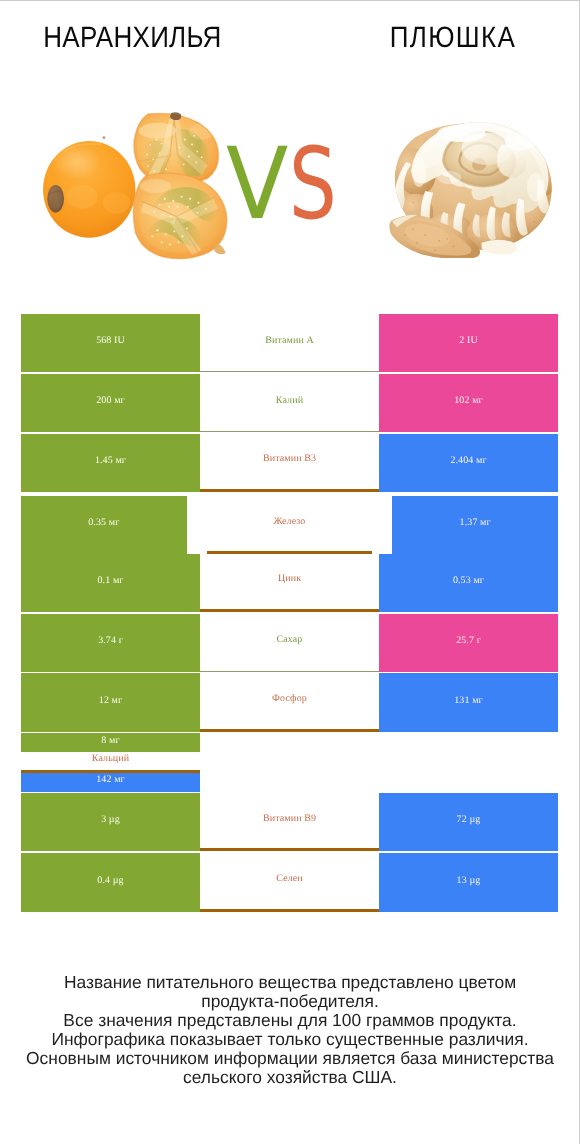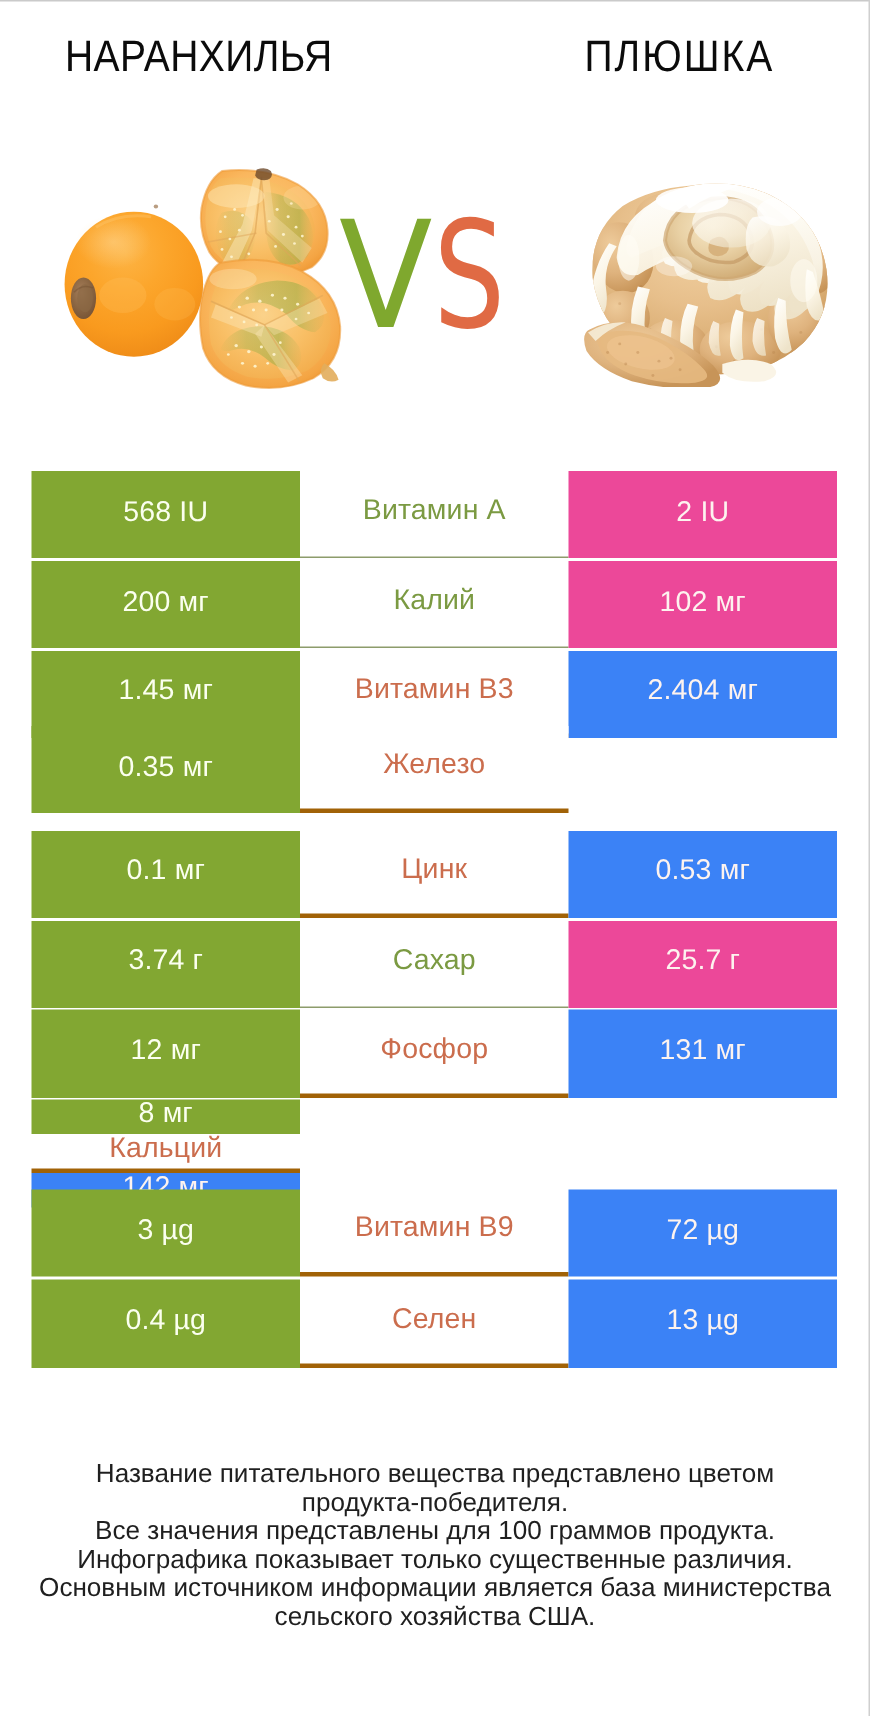--- a/index.html
+++ b/index.html
@@ -28,22 +28,22 @@
       font-family:"DejaVu Sans",sans-serif;transform-origin:0 0;white-space:nowrap;}
   #vs .v{display:inline-block;transform:scaleX(0.92);transform-origin:0 50%;}
   #vs .s{display:inline-block;transform:scaleX(0.76);transform-origin:0 50%;margin-left:-5px;}
   #vs .v{color:#7fa82e;}
   #vs .s{color:#e06a44;}
 
   
   #table{position:absolute;left:21px;top:314px;width:537px;height:599px;}
   .trow{position:absolute;left:0;width:537px;height:58.2px;display:flex;}
   .cell{height:100%;display:flex;align-items:center;justify-content:center;
-        font-size:19px;font-weight:400;box-sizing:border-box;letter-spacing:0.1px;
-        font-family:Liberation Sans, sans-serif;line-height:1;padding-bottom:4px;}
+        font-size:10px;font-weight:400;box-sizing:border-box;letter-spacing:0.1px;
+        font-family:Liberation Serif, serif;line-height:1;padding-bottom:4px;}
   .c-left{width:179px;color:#fbffef;}
   .c-mid{width:179px;background:#fff;}
   .c-right{width:179px;color:#fdf3ef;}
   .win-left  .c-left {background:#82a732;}
   .win-left  .c-right{background:#ec4899;}
   .win-right .c-left {background:#82a732;}
   .win-right .c-right{background:#3b82f6;}
   .win-left  .c-mid{color:#7b9a42;border-bottom:1px solid #8d9c6b;}
   .win-right .c-mid{color:#cb6d4d;border-bottom:3px solid #a16207;}
 
@@ -332,23 +332,24 @@
       <div class="trow win-left" style="top: 59.9px; height: 58.3px;">
         <div class="cell c-left">200 мг</div>
         <div class="cell c-mid">Калий</div>
         <div class="cell c-right">102 мг</div>
       </div>
       <div class="trow win-right" style="top: 119.8px; height: 58.3px;">
         <div class="cell c-left">1.45 мг</div>
         <div class="cell c-mid">Витамин B3</div>
         <div class="cell c-right">2.404 мг</div>
       </div>
-      <div class="trow win-right" style="top: 170px; height: 58.3px;">
+      <div class="trow win-right" style="top: 182px; height: 58.3px; gap: 20px;">
         <div class="cell c-left">0.35 мг</div>
         <div class="cell c-mid">Железо</div>
+        <div class="cell c-right">1.37 мг</div>
       </div>
       <div class="trow win-right" style="top: 239.6px; height: 58.3px;">
         <div class="cell c-left">0.1 мг</div>
         <div class="cell c-mid">Цинк</div>
         <div class="cell c-right">0.53 мг</div>
       </div>
       <div class="trow win-left" style="top: 299.5px; height: 58.3px;">
         <div class="cell c-left">3.74 г</div>
         <div class="cell c-mid">Сахар</div>
         <div class="cell c-right">25.7 г</div>

